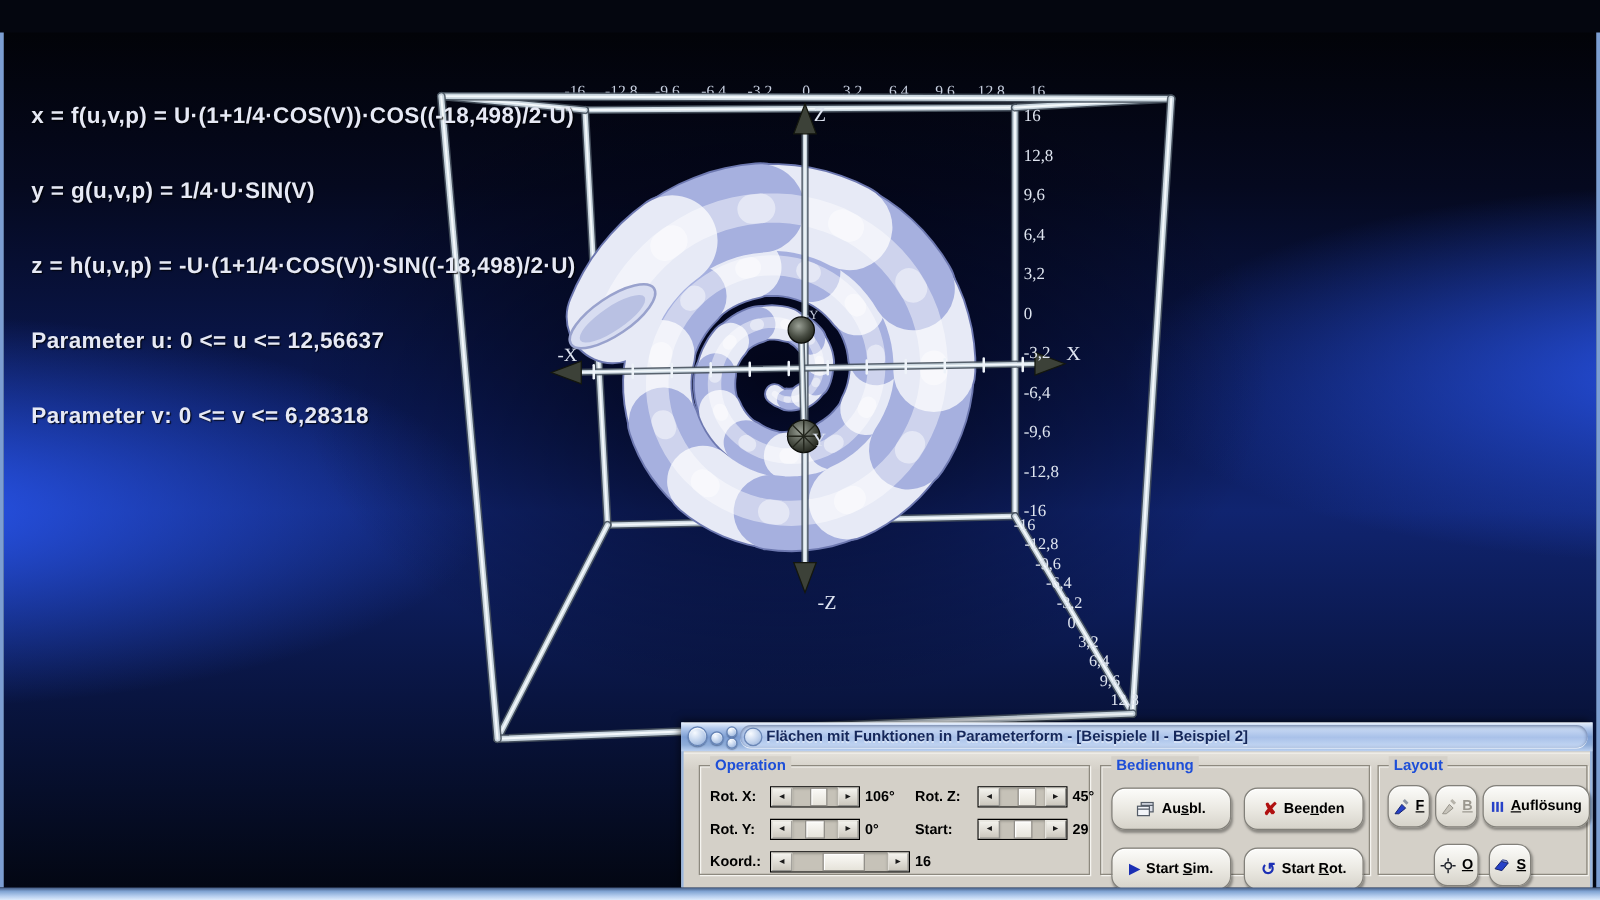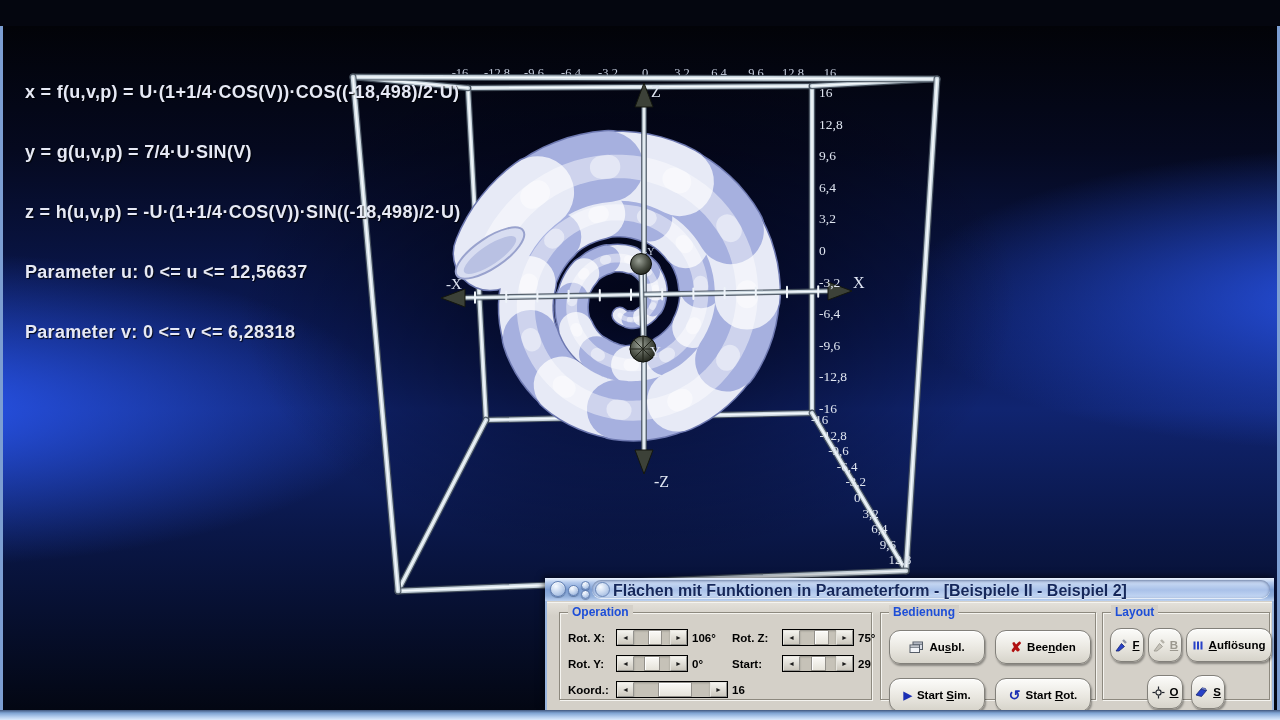--- a/index.html
+++ b/index.html
@@ -279,36 +279,36 @@
           <text x="845.4" y="486.4" font-size="13" fill="#dfe5f0" text-anchor="start" font-family="&quot;Liberation Serif&quot;,serif">-3,2</text>
           <text x="854" y="502" font-size="13" fill="#dfe5f0" text-anchor="start" font-family="&quot;Liberation Serif&quot;,serif">0</text>
           <text x="862.6" y="517.6" font-size="13" fill="#dfe5f0" text-anchor="start" font-family="&quot;Liberation Serif&quot;,serif">3,2</text>
           <text x="871.2" y="533.2" font-size="13" fill="#dfe5f0" text-anchor="start" font-family="&quot;Liberation Serif&quot;,serif">6,4</text>
           <text x="879.8" y="548.8" font-size="13" fill="#dfe5f0" text-anchor="start" font-family="&quot;Liberation Serif&quot;,serif">9,6</text>
           <text x="888.4" y="564.4" font-size="13" fill="#dfe5f0" text-anchor="start" font-family="&quot;Liberation Serif&quot;,serif">12,8</text>
         </g>
       </svg>
     <div class="formulas">
       <div>x = f(u,v,p) = U·(1+1/4·COS(V))·COS((-18,498)/2·U)</div>
-      <div>y = g(u,v,p) = 7/4·U·SIN(V)</div>
+      <div>y = g(u,v,p) = 1/4·U·SIN(V)</div>
       <div>z = h(u,v,p) = -U·(1+1/4·COS(V))·SIN((-18,498)/2·U)</div>
       <div>Parameter u: 0 &lt;= u &lt;= 12,56637</div>
       <div>Parameter v: 0 &lt;= v &lt;= 6,28318</div>
     </div>
   </div>
 
   <div class="ctrlwin">
     <div class="titlebar ctrl">
       <span class="tb-circle" style="left:5px;top:3px;width:14px;height:14px;"></span>
       <span class="tb-circle" style="left:23px;top:7px;width:9px;height:9px;"></span>
       <span class="tb-circle" style="left:36px;top:3px;width:7px;height:7px;"></span>
       <span class="tb-circle" style="left:36px;top:12px;width:7px;height:7px;"></span>
       <div class="tb-inner" style="left:47px;top:2px;right:4px;height:18px;">
         <span class="tb-btn" style="left:3px;top:2px;width:13px;height:13px;"></span>
-        <span class="tb-text" style="left:21px;top:2px;font-size:16px;">Flächen mit Funktionen in Parameterform - [Beispiele II - Beispiel 2]</span>
+        <span class="tb-text" style="left:21px;top:2px;font-size:12px;">Flächen mit Funktionen in Parameterform - [Beispiele II - Beispiel 2]</span>
       </div>
     </div>
     <div class="ctrl-body">
 
       <div class="groupbox" style="left:12px;width:311px;">
         <span class="gb-label">Operation</span>
         <div class="op-grid">
           <span class="op-label">Rot. X:</span>
           <div class="sb">
             <span class="sb-btn">◄</span>
@@ -319,21 +319,21 @@
           </div>
           <span class="op-val">106°</span>
           <span class="op-label">Rot. Z:</span>
           <div class="sb">
             <span class="sb-btn">◄</span>
             <span class="sb-track">
                 <span class="sb-thumb" style="left:40%;width:34%;"></span>
               </span>
             <span class="sb-btn">►</span>
           </div>
-          <span class="op-val">75°</span>
+          <span class="op-val">45°</span>
 
           <span class="op-label">Rot. Y:</span>
           <div class="sb">
             <span class="sb-btn">◄</span>
             <span class="sb-track">
                 <span class="sb-thumb" style="left:28%;width:38%;"></span>
               </span>
             <span class="sb-btn">►</span>
           </div>
           <span class="op-val">0°</span>

